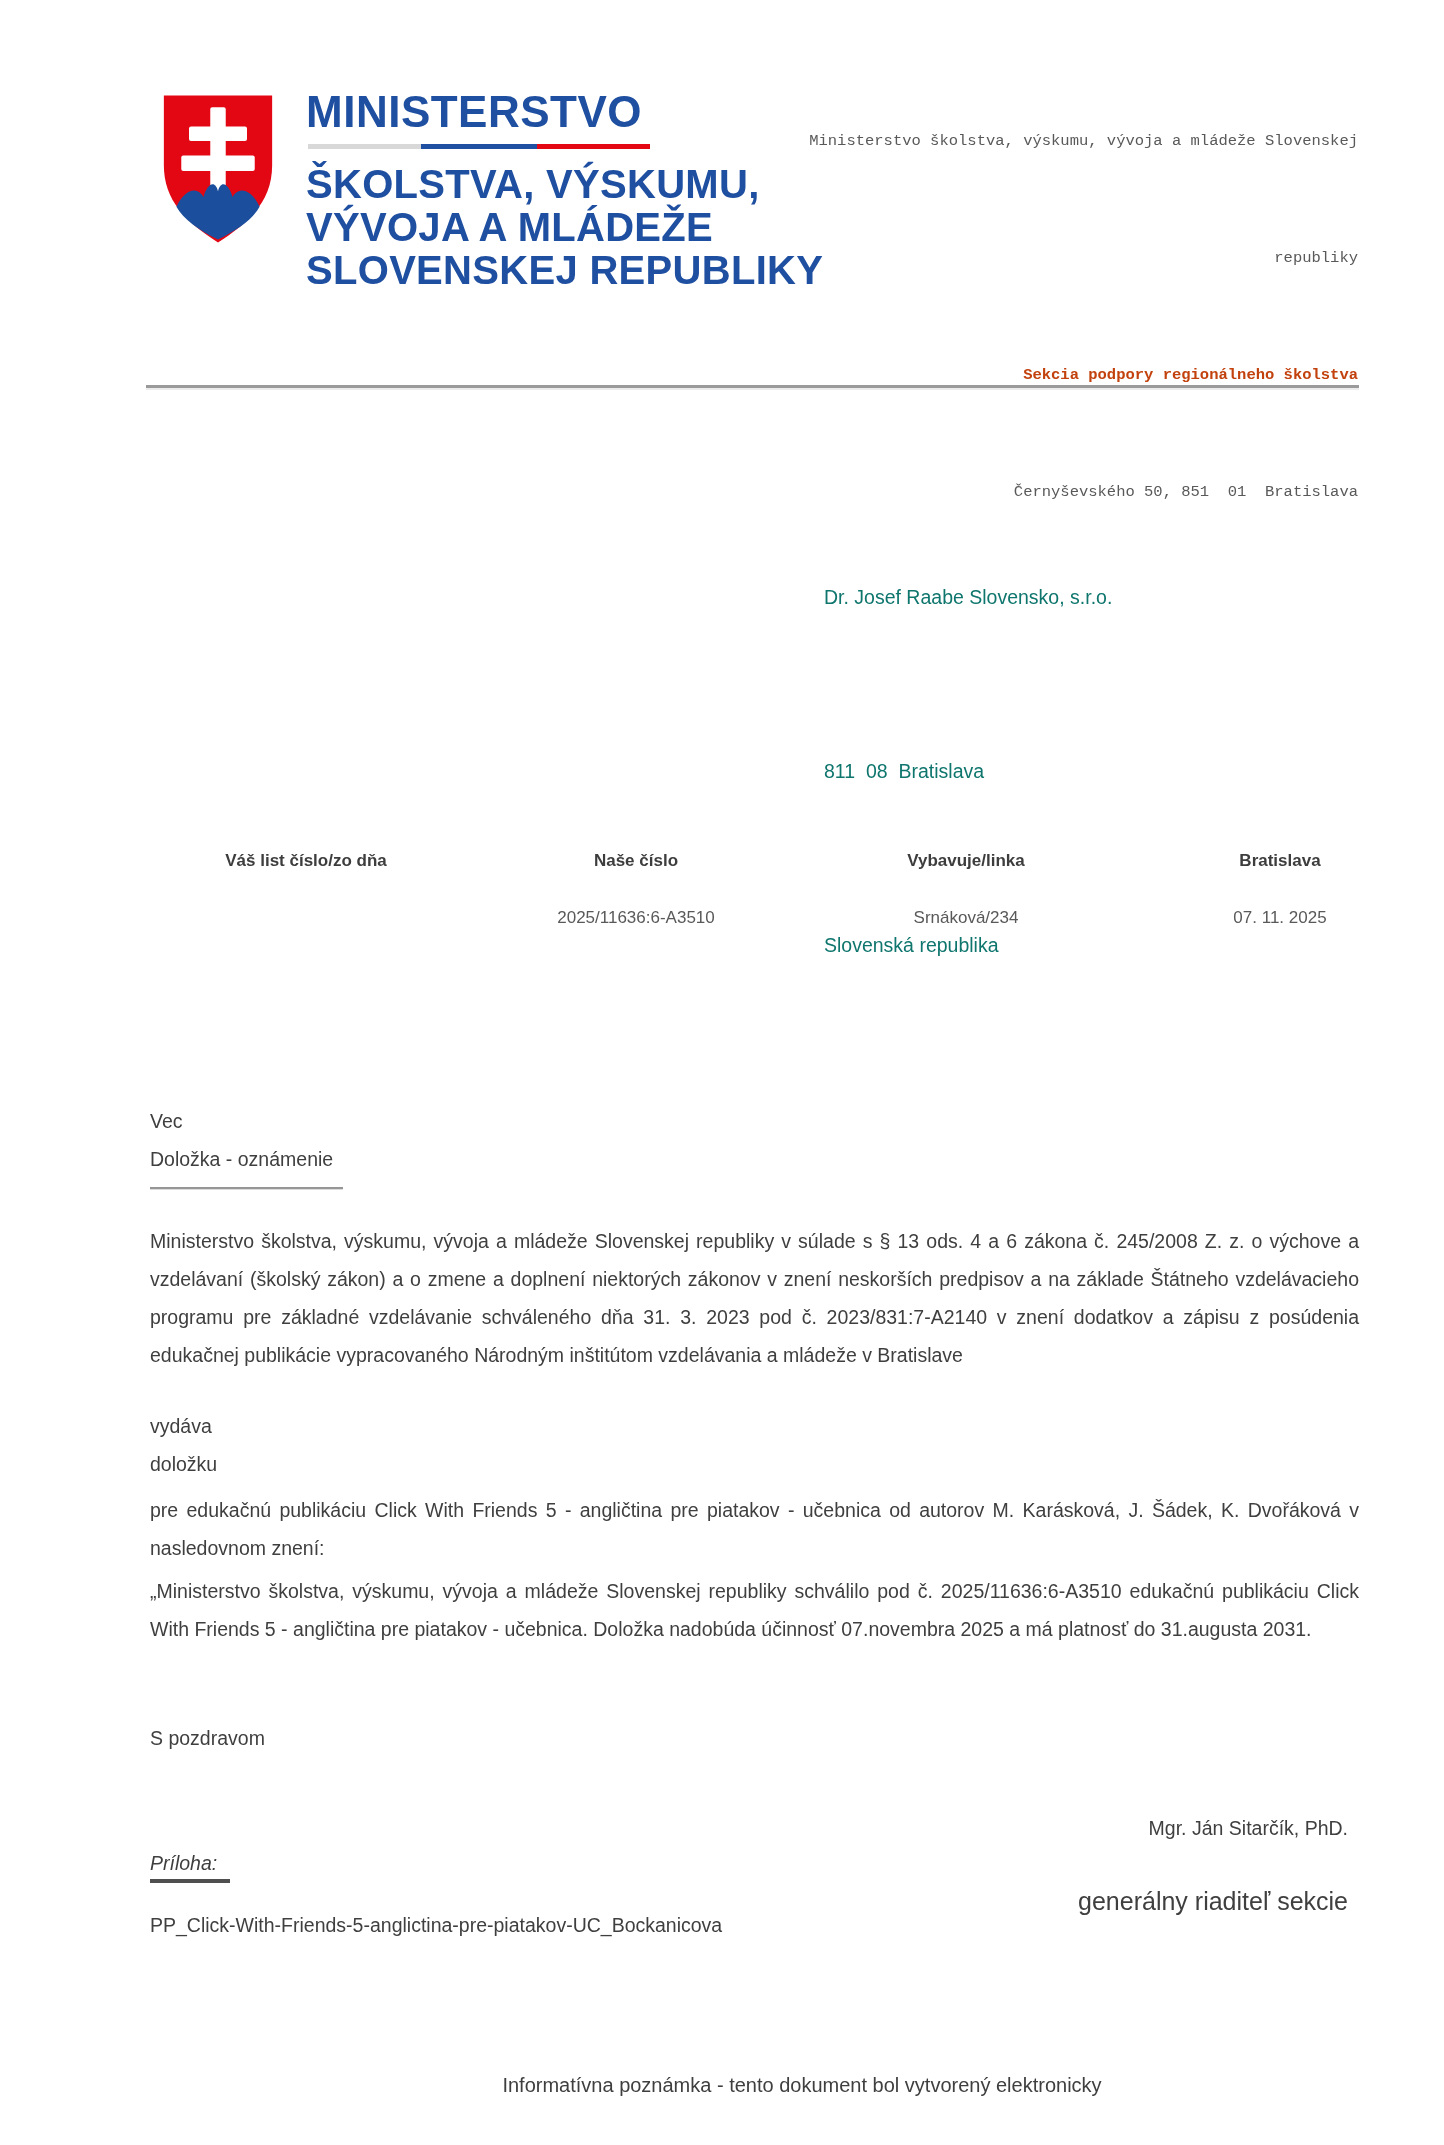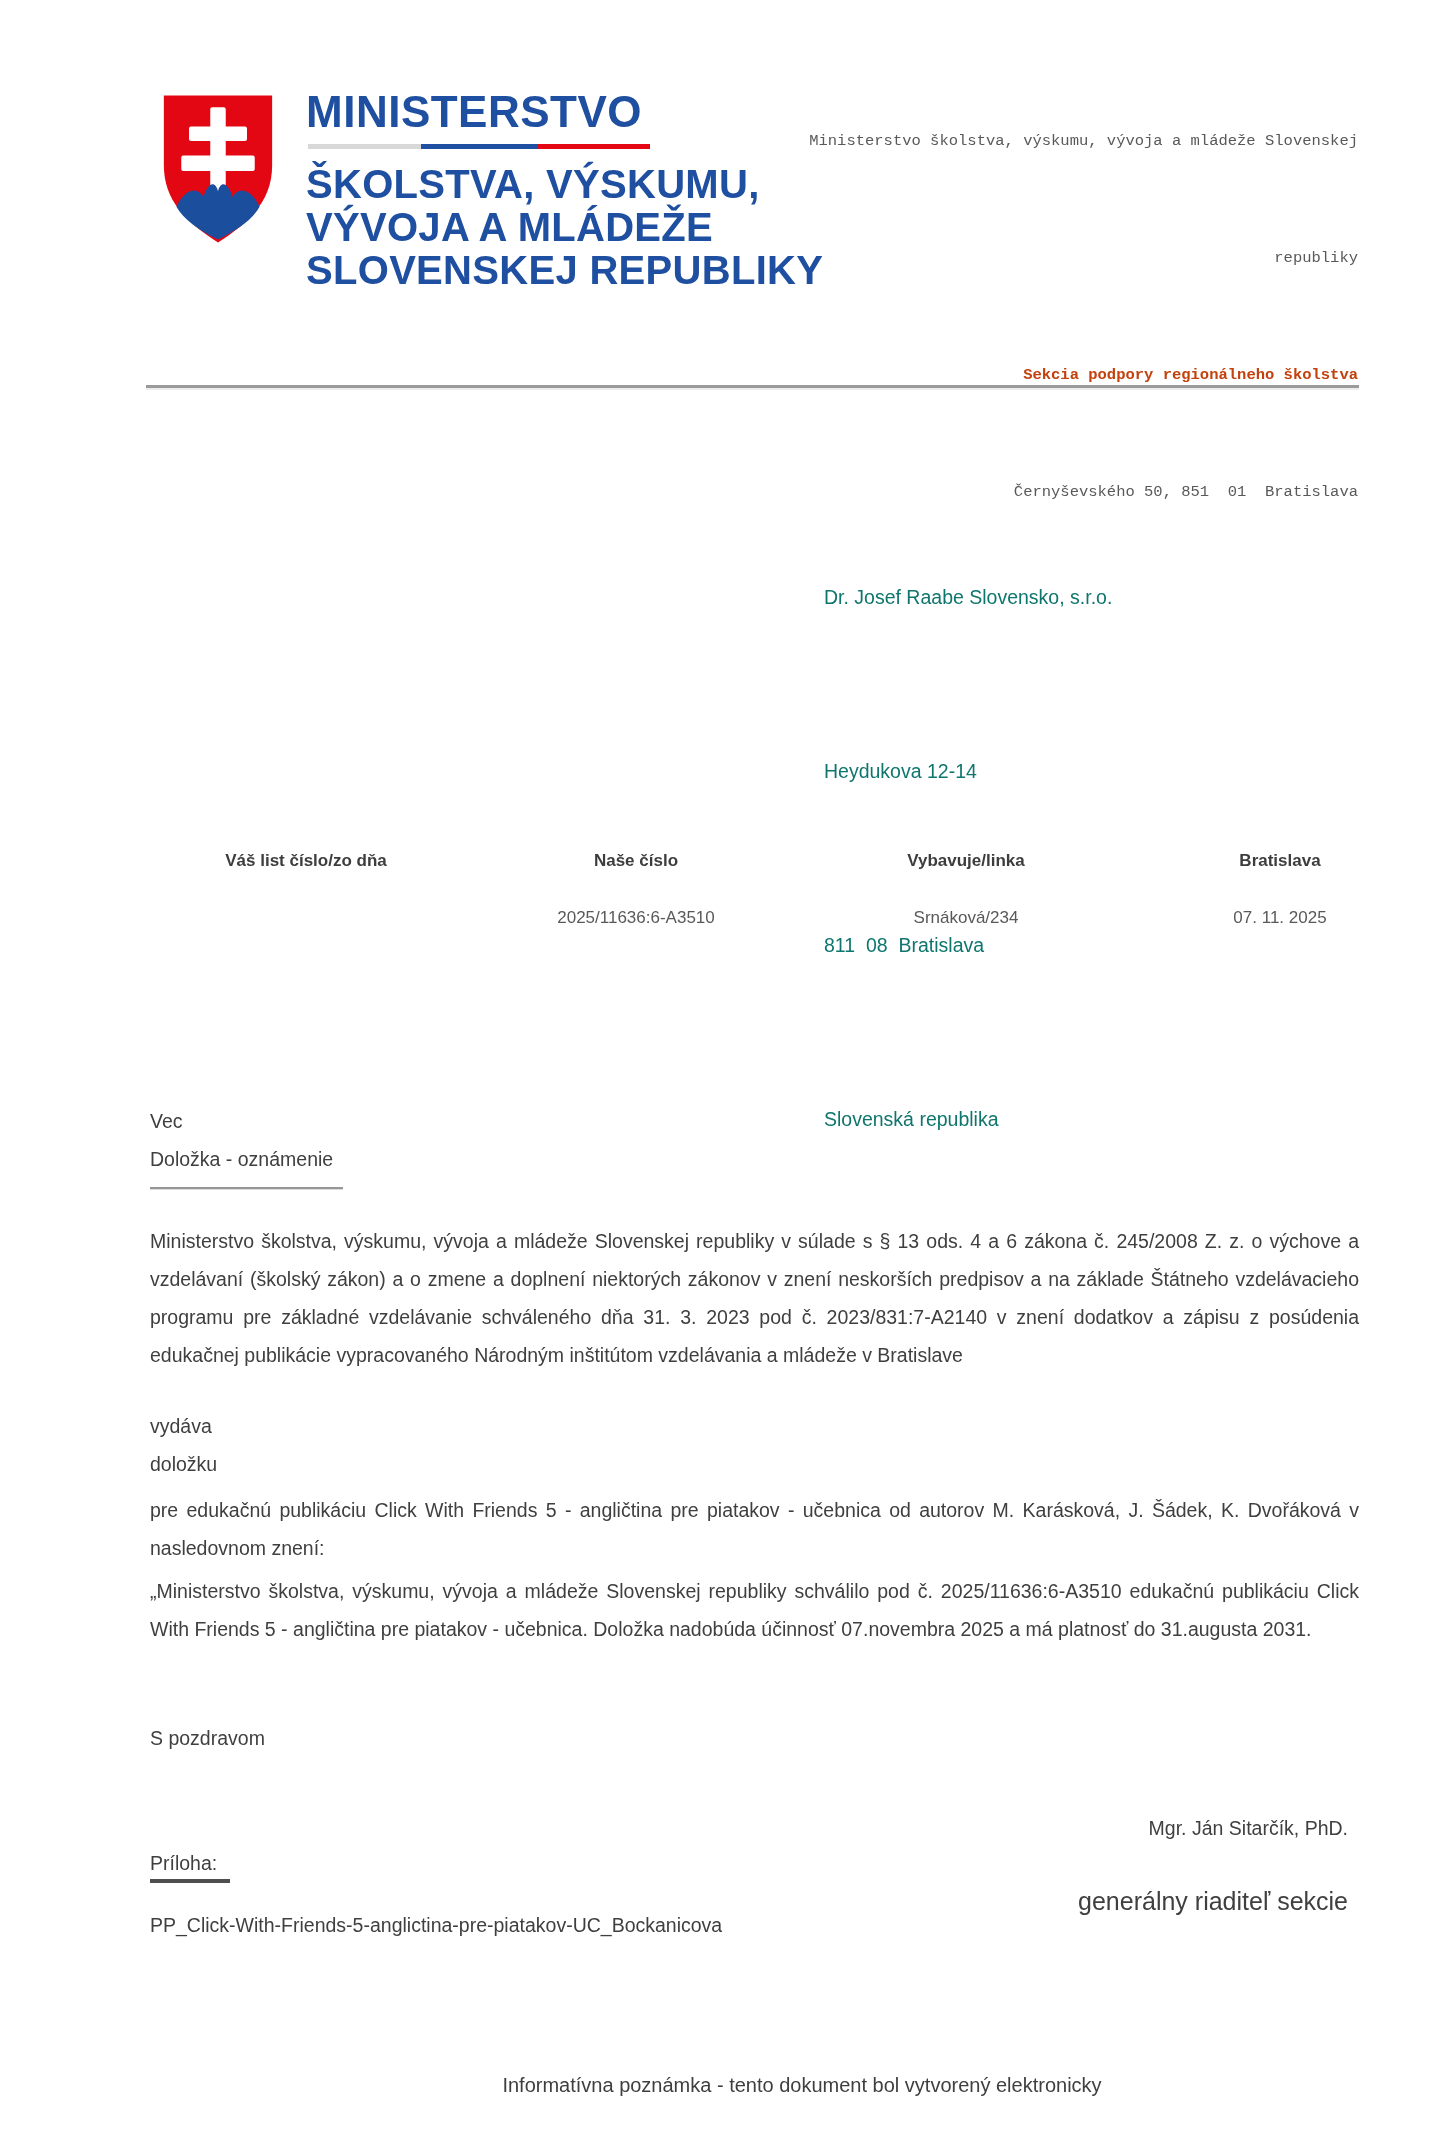--- a/index.html
+++ b/index.html
@@ -44,21 +44,21 @@
   .para{left:150px;width:1209px;font-size:19.5px;line-height:38px;color:#3f3f3f;text-align:justify;}
   .p1{top:1222px;}
   .issue{left:150px;top:1407px;font-size:19.5px;line-height:38px;color:#3f3f3f;}
   .p2{top:1491px;}
   .p3{top:1572px;}
   .closing{left:150px;top:1727px;font-size:19.5px;color:#3f3f3f;}
 
   
   .signer-name{right:96px;top:1817px;font-size:19.5px;color:#3f3f3f;}
   .signer-title{right:96px;top:1887px;font-size:25px;color:#3f3f3f;}
-  .attach-label{left:150px;top:1852px;font-size:19.5px;color:#3f3f3f;}
+  .attach-label{left:150px;top:1852px;font-size:19.5px;color:#3f3f3f;font-style:italic;}
   .attach-underline{width:80px;height:4px;background:#4f4f4f;margin-top:4px;}
   .attach-file{left:150px;top:1914px;font-size:19.5px;color:#3f3f3f;}
 
   
   .footer{left:150px;top:2074px;width:1209px;text-align:center;text-indent:95px;font-size:20px;color:#3f3f3f;}
 </style>
 </head>
 <body>
 
 <svg class="abs coat" viewBox="0 0 120 160" aria-hidden="true">
@@ -91,21 +91,20 @@
   <div>Ministerstvo školstva, výskumu, vývoja a mládeže Slovenskej</div>
   <div>republiky</div>
   <div class="bold">Sekcia podpory regionálneho školstva</div>
   <div>Černyševského 50, 851  01  Bratislava</div>
 </div>
 
 <div class="abs divider"></div>
 
 <div class="abs recipient">
   <div>Dr. Josef Raabe Slovensko, s.r.o.</div>
-  <div>Heydukova 12-14</div>
   <div>811  08  Bratislava</div>
   <div>Slovenská republika</div>
 </div>
 
 <div class="abs ref-table">
   <div class="col">
     <div class="hdr">Váš list číslo/zo dňa</div>
     <div class="val"></div>
   </div>
   <div class="col">

